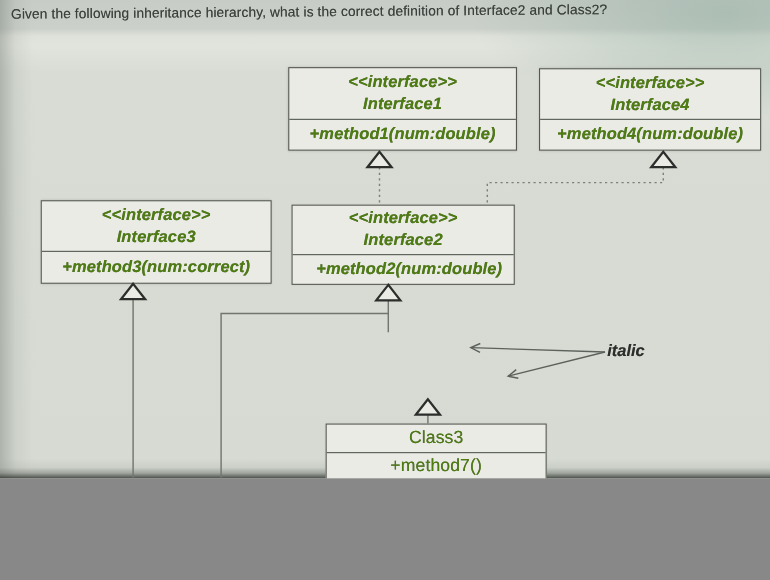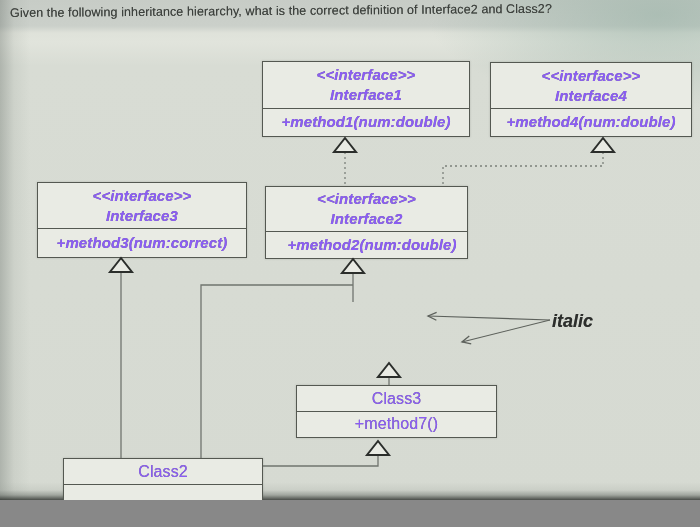--- a/index.html
+++ b/index.html
@@ -1,47 +1,47 @@
 <!DOCTYPE html>
 <html><head>
 <meta charset="utf-8">
 <style>
   html,body{margin:0;padding:0;background:#888;}
   .canvas{
-    position:relative;width:700px;height:500px;overflow:hidden;
+    position:relative;width:700px;height:435px;overflow:hidden;
     font-family:"Liberation Sans",sans-serif;
     background-color:#d8dcd4;
     background-image:
       linear-gradient(0deg, rgba(38,42,38,.8) 0px, rgba(96,102,96,.45) 5px, rgba(150,156,148,.18) 10px, rgba(0,0,0,0) 18px),
       linear-gradient(90deg, rgba(108,116,110,.38) 0px, rgba(150,158,150,.16) 14px, rgba(0,0,0,0) 30px),
       radial-gradient(ellipse 320px 130px at 94% 3%, rgba(148,176,164,.55), rgba(0,0,0,0) 72%),
       linear-gradient(180deg, #c7ccc6 0px, #cbd0ca 26px, #dfe2da 33px, #e1e4dc 42px, #d8dcd4 66px, #d6dad2 100%);
   }
   .question{
     position:absolute;left:10px;top:6px;width:680px;
     font-size:12.5px;color:#3d413d;letter-spacing:.1px;
     transform:rotate(-0.45deg);transform-origin:left top;
     text-shadow:0 0 .6px rgba(61,65,61,.7);
   }
   .uml-box{
     position:absolute;box-sizing:border-box;
     border:1.5px solid #545851;background:#e9ebe4;
-    color:#8b5cf6;text-align:center;
+    color:#4d7c0f;text-align:center;
     box-shadow:0 0 2px rgba(70,75,70,.25);
   }
   .uml-head{box-sizing:border-box;border-bottom:1.5px solid #545851;
     display:flex;flex-direction:column;justify-content:center;}
   .uml-method{display:flex;align-items:center;justify-content:center;}
   .dtext{font-size:15px;font-weight:600;line-height:20px;
     text-shadow:0 0 .6px rgba(42,44,42,.65);letter-spacing:.1px;}
   .it{font-style:italic;}
   .bold{font-weight:400;font-size:16px;}
   .annotation{
     position:absolute;left:552px;top:311px;
-    font-style:italic;font-size:18px;font-weight:600;color:#2c2e2c;
+    font-style:italic;font-size:15px;font-weight:600;color:#2c2e2c;
     text-shadow:0 0 .6px rgba(44,46,44,.6);
   }
   svg.overlay{position:absolute;left:0;top:0;pointer-events:none;}
 </style>
 </head>
 <body>
 
 <div class="canvas">
 
   <div class="question">Given the following inheritance hierarchy, what is the correct definition of Interface2 and Class2?</div>

